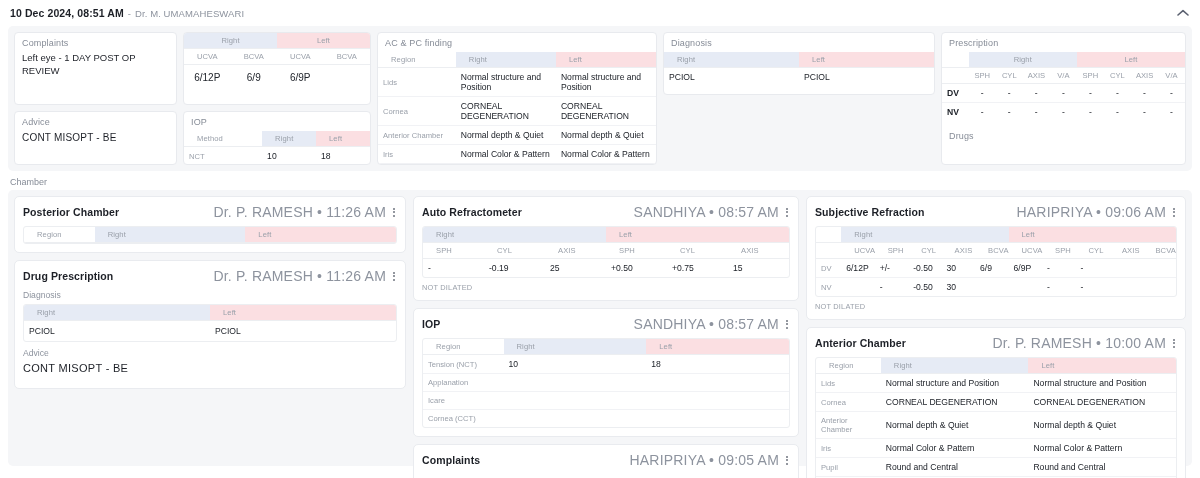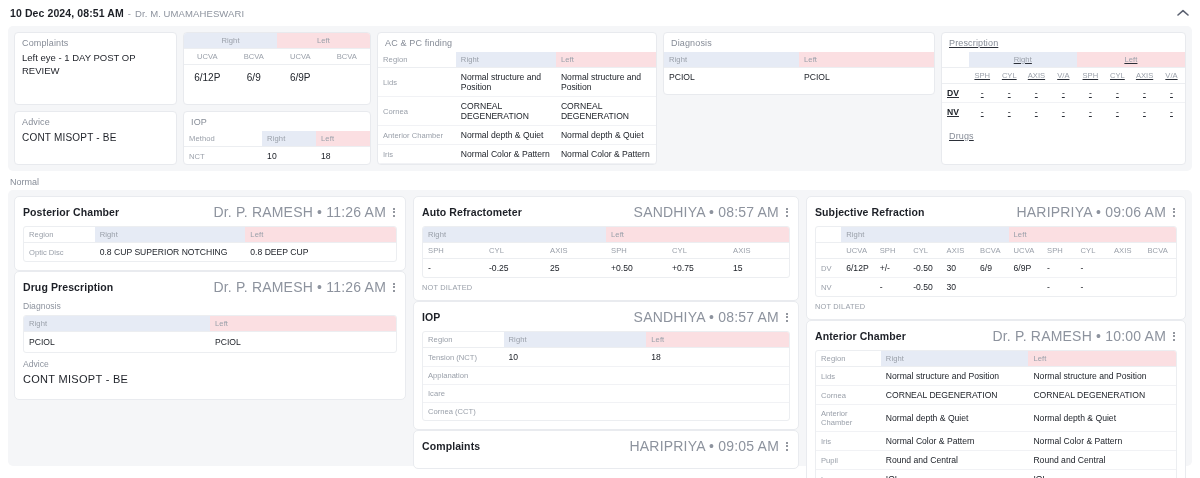--- a/index.html
+++ b/index.html
@@ -35,59 +35,59 @@
     padding: 6px;
     display: flex;
     gap: 6px;
     height: 145px;
   }
   .col { display: flex; flex-direction: column; gap: 6px; }
   .col-1 { width: 163px; }
   .col-2 { width: 188px; }
   .col-3 { width: 280px; }
   .col-4 { width: 272px; }
-  .col-5 { width: 268px; flex: 1; text-decoration: underline; }
+  .col-5 { width: 268px; flex: 1; }
 
   .card {
     background:#fff; border:1px solid #e8eaee; border-radius:4px;
     overflow:hidden;
   }
   .card-title {
     font-size: 9px; color:#868c97; padding: 5px 7px 4px 7px; letter-spacing:0.15px;
   }
   .card-body-text {
     font-size: 9.5px; color:#24272e; padding: 0 7px 6px 7px; line-height:1.35;
   }
   .card-body-strong { font-size: 10px; color:#1d2027; padding: 1px 7px 6px 7px; letter-spacing:0.2px;}
 
   
   table { border-collapse: collapse; width:100%; table-layout: fixed; }
   th, td { text-align:left; font-weight:400; }
   .grp-right { background:#e6ebf5; color:#7d848f; }
   .grp-left  { background:#fbdfe2; color:#8a7c80; }
   .grp-right.ctr, .grp-left.ctr { text-align:center; }
   .hdr-cell {
-    font-size: 7.6px; color:#9aa0aa; padding:3px 5px;
+    font-size: 7.6px; color:#9aa0aa; padding:3px 13px;
     border-bottom:1px solid #eceef1; letter-spacing:0.1px;
   }
   .hdr-cell.ctr { text-align:center; }
   .sub-hdr { font-size:7.6px; color:#9aa0aa; padding:3px 5px; border-bottom:1px solid #eceef1; text-align:center;}
   .lbl-cell { font-size:7.6px; color:#9aa0aa; padding:4px 5px; border-bottom:1px solid #f1f2f5;}
   .val-cell { font-size:8.6px; color:#20242b; padding:4px 5px; border-bottom:1px solid #f1f2f5;}
   .val-ctr { text-align:center; }
   .val-big { font-size:10px; padding:7px 5px; text-align:center; }
   tr:last-child .lbl-cell, tr:last-child .val-cell { border-bottom:none; }
 
   
   .entries-label { font-size: 9px; color:#868c97; margin: 6px 0 3px 10px; }
   .entries-wrap {
     margin: 0 8px; background:#f5f6f8; border-radius:5px; padding:6px;
     display:flex; gap:7px; height: 276px; align-items:flex-start;
   }
-  .ecol { display:flex; flex-direction:column; }
+  .ecol { display:flex; flex-direction:column; gap:7px; }
   .ecol-a { width: 392px; }
   .ecol-b { width: 386px; }
   .ecol-c { width: 390px; flex:1; }
 
   .ecard { background:#fff; border:1px solid #e9ebef; border-radius:5px; padding:7px 8px 8px 8px; }
   .ecard-head { display:flex; align-items:center; justify-content:space-between; margin-bottom:6px; }
   .ecard-title { font-size: 10.5px; font-weight:700; color:#1d2027; letter-spacing:0.1px; }
   .ecard-meta-wrap { display:flex; align-items:center; gap:5px; }
   .ecard-meta { font-size: 14px; color:#8d939e; letter-spacing:0.2px; }
   .kebab { display:flex; flex-direction:column; gap:1.5px; cursor:pointer; padding:2px 2px; }
@@ -275,21 +275,21 @@
             <td class="val-cell val-ctr" style="border-bottom:none;">-</td>
           </tr>
         </tbody>
           </table>
         <div class="card-title" style="padding-top:10px;">Drugs</div>
         <div class="card-body-text"></div>
       </div>
     </div>
   </div>
 
-  <div class="entries-label">Normal</div>
+  <div class="entries-label">Chamber</div>
 
   <div class="entries-wrap">
 
     <div class="ecol ecol-a">
 
       <div class="ecard">
         <div class="ecard-head">
           <div class="ecard-title">Posterior Chamber</div>
           <div class="ecard-meta-wrap">
             <span class="ecard-meta">Dr. P. RAMESH • 11:26 AM</span>
@@ -301,25 +301,20 @@
           </div>
         </div>
         <div class="etable">
           <table>
             <tbody>
                 <tr>
               <th class="hdr-cell" style="width:19%">Region</th>
               <th class="hdr-cell grp-right" style="width:40.5%">Right</th>
               <th class="hdr-cell grp-left" style="width:40.5%">Left</th>
             </tr>
-            <tr>
-              <td class="lbl-cell" style="border-bottom:none;">Optic Disc</td>
-              <td class="val-cell" style="border-bottom:none;">0.8 CUP SUPERIOR NOTCHING</td>
-              <td class="val-cell" style="border-bottom:none;">0.8 DEEP CUP</td>
-            </tr>
           </tbody>
             </table>
         </div>
       </div>
 
       <div class="ecard" style="padding-bottom:14px;">
         <div class="ecard-head">
           <div class="ecard-title">Drug Prescription</div>
           <div class="ecard-meta-wrap">
             <span class="ecard-meta">Dr. P. RAMESH • 11:26 AM</span>
@@ -374,21 +369,21 @@
             <tr>
               <th class="hdr-cell">SPH</th>
               <th class="hdr-cell">CYL</th>
               <th class="hdr-cell">AXIS</th>
               <th class="hdr-cell">SPH</th>
               <th class="hdr-cell">CYL</th>
               <th class="hdr-cell">AXIS</th>
             </tr>
             <tr>
               <td class="val-cell" style="border-bottom:none;">-</td>
-              <td class="val-cell" style="border-bottom:none;">-0.25</td>
+              <td class="val-cell" style="border-bottom:none;">-0.19</td>
               <td class="val-cell" style="border-bottom:none;">25</td>
               <td class="val-cell" style="border-bottom:none;">+0.50</td>
               <td class="val-cell" style="border-bottom:none;">+0.75</td>
               <td class="val-cell" style="border-bottom:none;">15</td>
             </tr>
           </tbody>
             </table>
         </div>
         <div class="note">NOT DILATED</div>
       </div>

